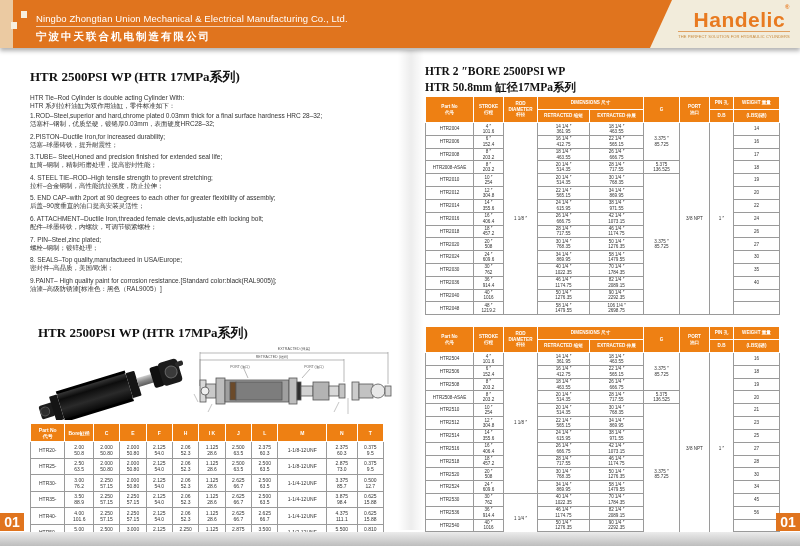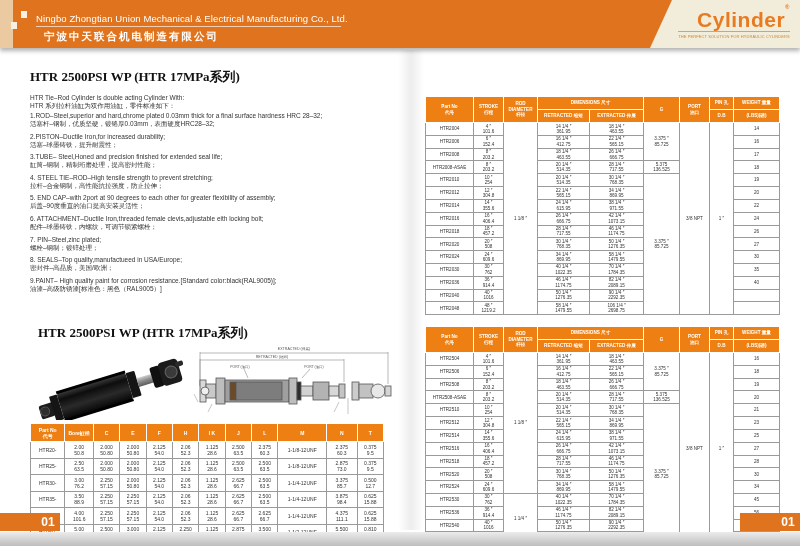--- a/index.html
+++ b/index.html
@@ -10,36 +10,36 @@
   
   .header{position:absolute;top:0;left:0;right:0;height:48px;background:#e0741e;
           box-shadow:0 3px 4px rgba(90,90,90,.45);}
   .header-strip{position:absolute;left:0;top:0;width:13px;height:48px;background:#ecd9ba;opacity:.85;}
   .decor-square{position:absolute;background:#f7efdf;}
   .sq1{left:21px;top:11px;width:6px;height:7px;}
   .sq2{left:11px;top:22px;width:6px;height:7px;}
   .company-en{position:absolute;left:36px;top:13px;color:#fff;font-size:9.5px;font-weight:normal;
               letter-spacing:.1px;white-space:nowrap;}
   .company-rule{position:absolute;left:36px;top:26px;width:305px;height:1px;background:rgba(255,255,255,.65);}
-  .company-cn{position:absolute;left:44px;top:30px;color:#fff;font-size:10.5px;font-weight:bold;letter-spacing:2px;}
+  .company-cn{position:absolute;left:36px;top:30px;color:#fff;font-size:10.5px;font-weight:bold;letter-spacing:2px;}
   .logo-panel{position:absolute;right:0;top:0;width:150px;height:48px;background:#f2ecdb;
               clip-path:polygon(22px 0,100% 0,100% 100%,0 100%);}
   .brand{position:absolute;right:10px;top:4px;color:#e87a20;font-size:21px;font-weight:bold;
          letter-spacing:.5px;font-family:"Liberation Sans",sans-serif;}
   .brand sup{font-size:6px;vertical-align:18px;}
   .tagline{position:absolute;right:10px;top:31px;width:112px;border-top:1px solid #e0a060;
            color:#c98a3c;font-size:4px;text-align:center;padding-top:1.5px;letter-spacing:.1px;}
 
   
   .gutter{position:absolute;left:398px;top:50px;width:26px;bottom:16px;
           background:linear-gradient(90deg,rgba(0,0,0,0) 0%,rgba(0,0,0,.07) 50%,rgba(0,0,0,0) 100%);}
   .bottom-band{position:absolute;left:0;right:0;bottom:0;height:14px;
                background:linear-gradient(#ececec,#bdbdbd);}
   .page-num{position:absolute;bottom:15px;width:24px;height:18px;background:#e0741e;color:#fff;
-            font-size:12px;font-weight:bold;display:flex;align-items:center;justify-content:center;padding-left:36px;}
+            font-size:14px;font-weight:bold;display:flex;align-items:center;justify-content:center;}
   .pn-left{left:0;} .pn-right{right:0;}
 
   
   .serif-title{font-family:"Liberation Serif","DejaVu Serif",serif;font-weight:bold;color:#111;}
   .title-main{position:absolute;left:30px;top:68px;font-size:13px;}
   .intro{position:absolute;left:30px;top:94px;font-size:6.5px;line-height:1.25;color:#333;}
   .feature-list{position:absolute;left:30px;top:112px;width:360px;}
   .feature-item{margin-bottom:4.5px;}
   .f-en,.f-cn{font-size:6.5px;line-height:1.24;color:#333;}
   .title-drawing{position:absolute;left:38px;top:324px;font-size:13px;}
@@ -73,21 +73,21 @@
 <div class="page">
 
   <div class="header">
     <div class="header-strip"></div>
     <div class="decor-square sq1"></div>
     <div class="decor-square sq2"></div>
     <div class="company-en">Ningbo Zhongtian Union Mechanical &amp; Electrical Manufacturing Co., Ltd.</div>
     <div class="company-rule"></div>
     <div class="company-cn">宁波中天联合机电制造有限公司</div>
     <div class="logo-panel">
-      <div class="brand"><span>Cylinder</span><sup>®</sup></div>
+      <div class="brand"><span>Handelic</span><sup>®</sup></div>
       <div class="tagline">THE PERFECT SOLUTION FOR HYDRAULIC CYLINDERS</div>
     </div>
   </div>
 
   <div class="gutter"></div>
 
   <div class="serif-title title-main">HTR 2500PSI WP (HTR 17MPa系列)</div>
   <div class="intro">
     <div>HTR Tie–Rod Cylinder is double acting Cylinder With:</div>
     <div>HTR 系列拉杆油缸为双作用油缸，零件标准如下：</div>
@@ -391,20 +391,24 @@
 88.9</td>
           <td>1-1/2-12UNF</td>
           <td>5.500
 139.7</td>
           <td>0.810
 20.57</td>
         </tr>
       </tbody>
     </table>
 
+  <div class="serif-title rtitle rtitle1">
+    <div>HTR 2 ″BORE 2500PSI WP</div>
+    <div>HTR 50.8mm 缸径17MPa系列</div>
+  </div>
   <table class="rtable rtable1">
     <colgroup>
       <col style="width:48px">
         <col style="width:30px">
         <col style="width:34px">
         <col style="width:52px">
       <col style="width:54px">
         <col style="width:36px">
         <col style="width:30px">
         <col style="width:24px">

